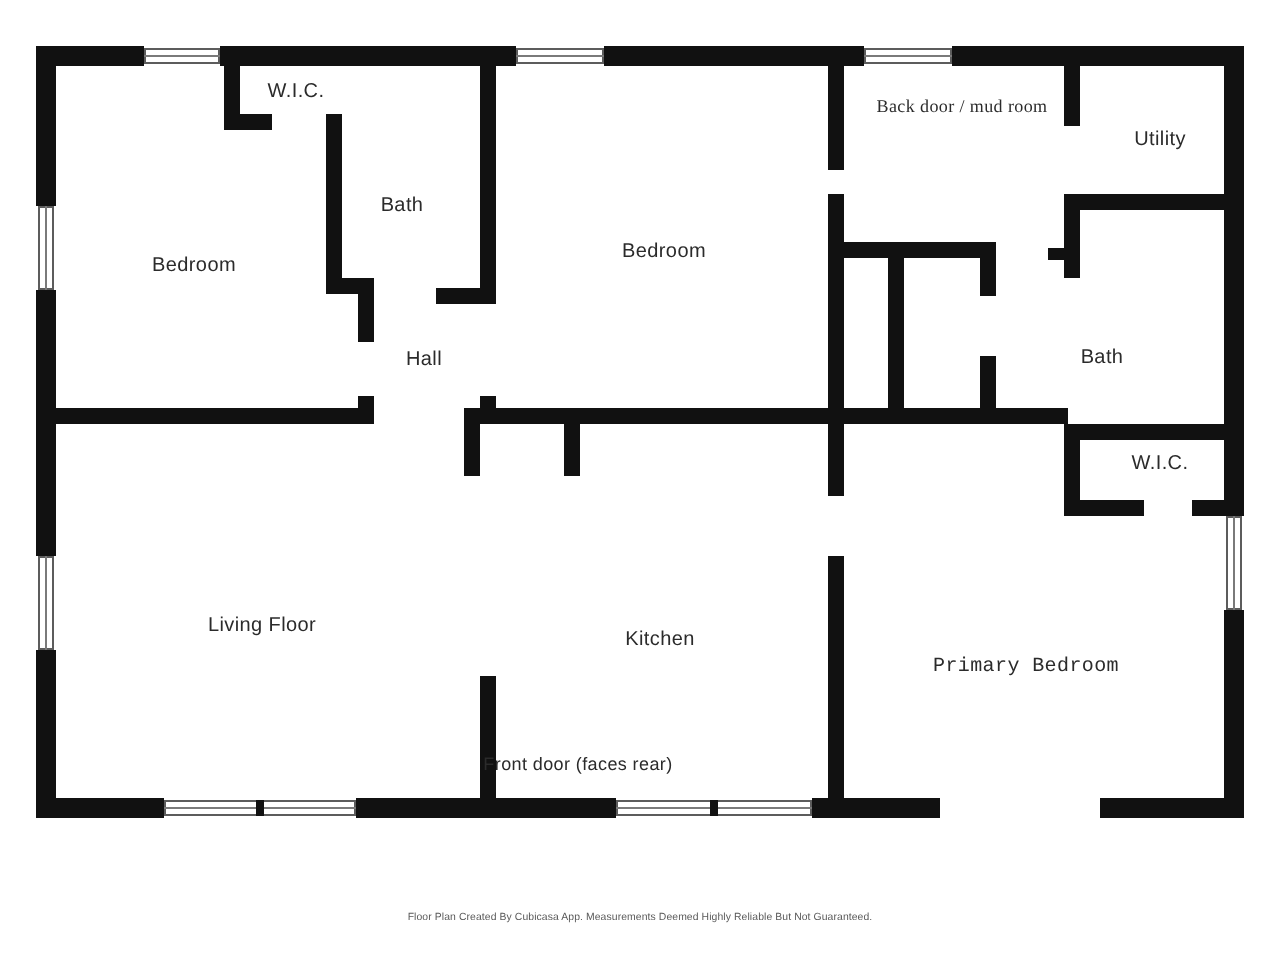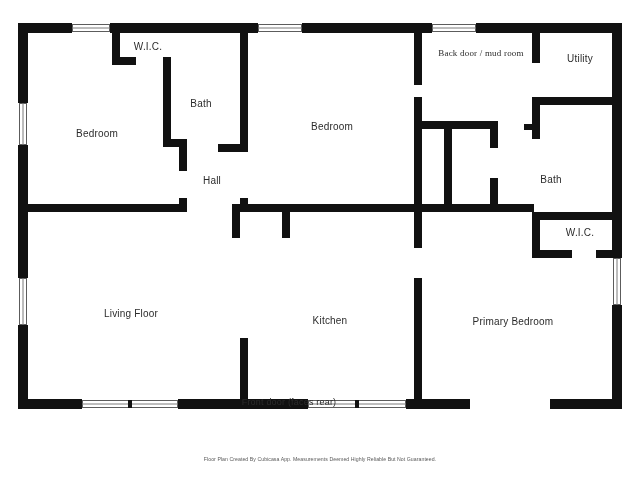--- a/index.html
+++ b/index.html
@@ -155,24 +155,24 @@
       </g>
   </svg>
 
   <div id="room-labels">
       <div class="room-label" style="left: 97px; top: 133px;">Bedroom</div>
       <div class="room-label" style="left: 148px; top: 46px;">W.I.C.</div>
       <div class="room-label" style="left: 201px; top: 103px;">Bath</div>
       <div class="room-label" style="left: 212px; top: 180px;">Hall</div>
       <div class="room-label" style="left: 332px; top: 126px;">Bedroom</div>
       <div class="room-label small" style="left: 481px; top: 53px; font-family: Liberation Serif, serif;">Back door / mud room</div>
-      <div class="room-label" style="left: 580px; top: 58px;">Utility</div>
+      <div class="room-label" style="left: 580px; top: 70px;">Utility</div>
       <div class="room-label" style="left: 551px; top: 179px;">Bath</div>
       <div class="room-label" style="left: 580px; top: 232px;">W.I.C.</div>
       <div class="room-label" style="left: 131px; top: 313px;">Living Floor</div>
       <div class="room-label" style="left: 330px; top: 320px; text-align: right;">Kitchen</div>
-      <div class="room-label small" style="left: 289px; top: 402px;">Front door (faces rear)</div>
-      <div class="room-label" style="left: 513px; top: 321px;">Primary Bedroom</div>
+      <div class="room-label small" style="left: 289px; top: 382px;">Front door (faces rear)</div>
+      <div class="room-label" style="left: 513px; top: 334px; font-family: Liberation Mono, monospace;">Primary Bedroom</div>
     </div>
 
   <div id="footer-note">Floor Plan Created By Cubicasa App. Measurements Deemed Highly Reliable But Not Guaranteed.</div>
 
 </div>
 
 </body></html>

